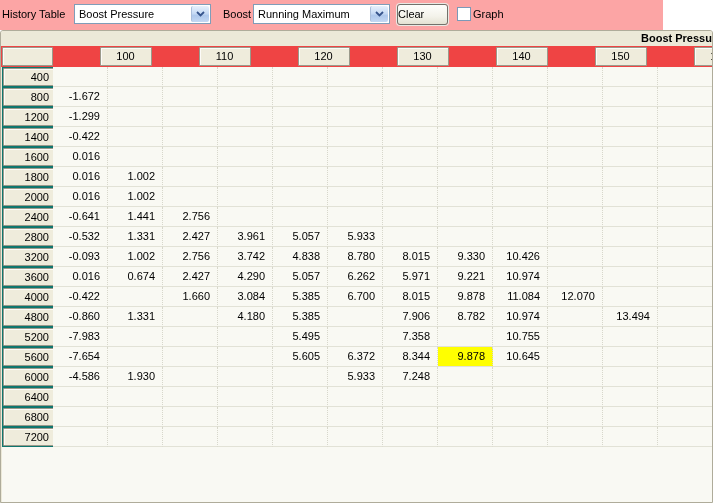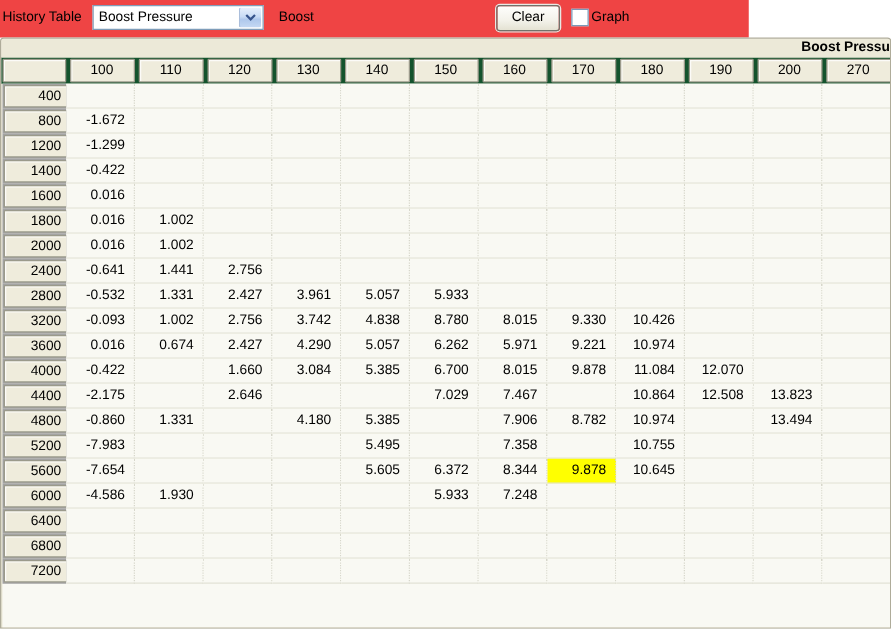--- a/index.html
+++ b/index.html
@@ -3,74 +3,74 @@
 <meta charset="utf-8">
 <style>
   html,body{margin:0;padding:0;}
   body{
     width:713px;height:503px;overflow:hidden;position:relative;
     background:#ffffff;
     font-family:"Liberation Sans","DejaVu Sans",sans-serif;
     font-size:11px;color:#000;
   }
   
-  .toolbar{position:absolute;top:0;left:0;width:599px;height:30px;background:#ef4444;}
+  .toolbar{position:absolute;top:0;left:0;width:663px;height:30px;background:#fca5a5;}
   .toolbar .lbl{position:absolute;top:8px;white-space:nowrap;}
   .combo{
     position:absolute;top:4px;height:20px;background:#fff;
     border:1px solid #7F9DB9;box-sizing:border-box;display:flex;align-items:stretch;
   }
   .combo-text{flex:1;padding-left:4px;line-height:18px;white-space:nowrap;overflow:hidden;}
   .combo-btn{
     width:17px;display:flex;align-items:center;justify-content:center;
     background:linear-gradient(180deg,#E7F0FC 0%,#C9DCF5 45%,#AFC8EC 60%,#C4D8F3 100%);
     border-left:1px solid #AABEDB;border-radius:2px;margin:1px;
   }
   .xp-btn{
     position:absolute;top:4px;height:21px;box-sizing:border-box;
     border:1px solid #72726B;border-radius:3px;
     background:linear-gradient(180deg,#FEFEFC 0%,#F3F2EA 60%,#E4E2D3 100%);
-    font-family:inherit;font-size:11px;text-align:center;line-height:17px;padding:0;
+    font-family:inherit;font-size:11px;text-align:left;line-height:17px;padding:0;
     box-shadow:0 0 0 1px #E9E9E4;
   }
   .checkbox{
     position:absolute;top:7px;width:12px;height:12px;background:#fff;
     border:1px solid #7B99B8;box-sizing:content-box;
   }
   
   .panel{
     position:absolute;top:30px;left:0;width:713px;height:473px;
     background:#ECE9D8;border:1px solid #AFAC9A;border-radius:3px 3px 0 0;
     box-sizing:border-box;overflow:hidden;
   }
   .title-band{position:relative;height:15px;background:#ECE9D8;overflow:hidden;}
   .title-band .title{
     position:absolute;left:640px;top:1px;font-weight:bold;white-space:nowrap;
   }
-  .hdr-row{display:flex;height:21px;background:#14532d;}
+  .hdr-row{display:flex;height:21px;background:#ef4444;gap:44px;}
   .corner{
     width:49px;height:17px;margin:1px;flex:none;
     background:#EFECDC;border:1px solid #9B9A8B;border-radius:1px;
     box-shadow:inset 1px 1px 0 rgba(255,255,255,.8);
   }
   .colhdr{
     width:50px;height:17px;margin:1px 1.5px;flex:none;
     background:#EFECDC;border:1px solid #9B9A8B;border-radius:1px;
     box-shadow:inset 1px 1px 0 rgba(255,255,255,.8);
     text-align:center;line-height:17px;
   }
   .grid{position:absolute;top:36px;left:1px;width:711px;bottom:0;background:#F9F9F3;}
   .grow{display:flex;height:20px;}
   .rowhdr{
     width:45px;height:16px;margin:1px 2px 1px 1px;flex:none;
     background:#EFECDC;border:1px solid #9B9A8B;border-radius:1px;
     box-shadow:inset 1px 1px 0 rgba(255,255,255,.8);
     text-align:right;line-height:16px;padding-right:4px;
   }
-  .grid .gutter{width:51px;flex:none;background:#a3a3a3;}
+  .grid .gutter{width:51px;flex:none;background:#0f766e;}
   .cell{
     width:47px;height:19px;flex:none;background:#F9F9F3;
     border-right:1px dotted #D7D7CB;border-bottom:1px solid #E2E2D6;
     text-align:right;line-height:19px;padding-right:7px;white-space:nowrap;
   }
 </style>
 </head>
 <body>
 
 <div class="toolbar">
@@ -80,20 +80,28 @@
     <span class="combo-text">Boost Pressure</span>
     <span class="combo-btn">
       <svg width="9" height="6" viewBox="0 0 9 6">
           <path d="M1 1 L4.5 4.5 L8 1" fill="none" stroke="#36548C" stroke-width="1.8"></path>
         </svg>
     </span>
   </div>
 
   <span class="lbl" style="left:223px">Boost</span>
 
+  <div class="combo" style="left:253px;width:137px">
+    <span class="combo-text">Running Maximum</span>
+    <span class="combo-btn">
+      <svg width="9" height="6" viewBox="0 0 9 6">
+          <path d="M1 1 L4.5 4.5 L8 1" fill="none" stroke="#36548C" stroke-width="1.8"></path>
+        </svg>
+    </span>
+  </div>
 
   <button class="xp-btn" style="left:397px;width:51px">Clear</button>
 
   <span class="checkbox" style="left:457px"></span>
   <span class="lbl" style="left:473px">Graph</span>
 </div>
 
 <div class="panel">
   <div class="title-band">
     <span class="title">Boost Pressure</span>
@@ -313,37 +321,20 @@
         <div class="cell">6.700</div>
         <div class="cell">8.015</div>
         <div class="cell">9.878</div>
         <div class="cell">11.084</div>
         <div class="cell">12.070</div>
         <div class="cell"></div>
         <div class="cell"></div>
       </div>
       <div class="grow">
         <div class="gutter">
-          <div class="rowhdr">4400</div>
-        </div>
-        <div class="cell">-2.175</div>
-        <div class="cell"></div>
-        <div class="cell">2.646</div>
-        <div class="cell"></div>
-        <div class="cell"></div>
-        <div class="cell">7.029</div>
-        <div class="cell">7.467</div>
-        <div class="cell"></div>
-        <div class="cell">10.864</div>
-        <div class="cell">12.508</div>
-        <div class="cell">13.823</div>
-        <div class="cell"></div>
-      </div>
-      <div class="grow">
-        <div class="gutter">
           <div class="rowhdr">4800</div>
         </div>
         <div class="cell">-0.860</div>
         <div class="cell">1.331</div>
         <div class="cell"></div>
         <div class="cell">4.180</div>
         <div class="cell">5.385</div>
         <div class="cell"></div>
         <div class="cell">7.906</div>
         <div class="cell">8.782</div>

